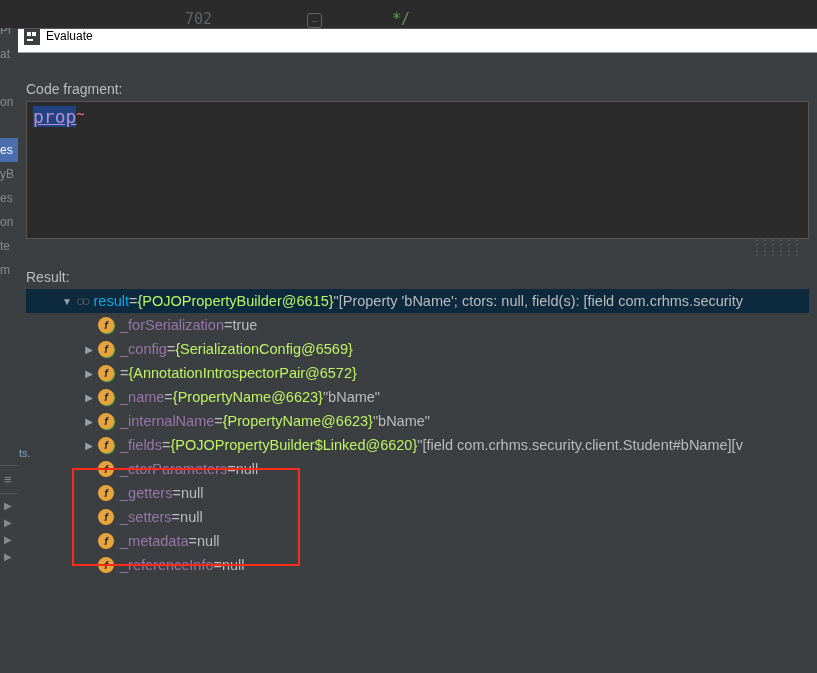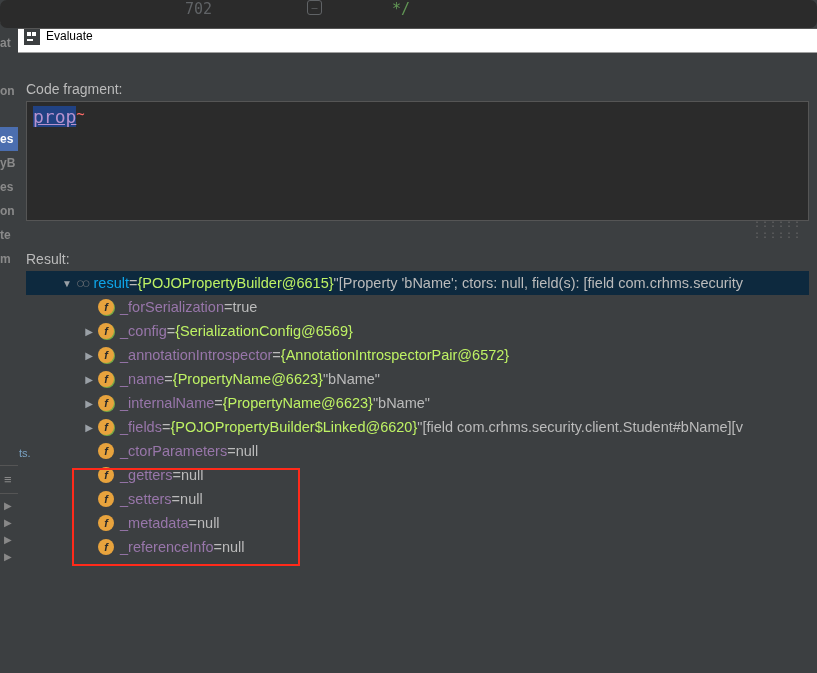--- a/index.html
+++ b/index.html
@@ -11,34 +11,34 @@
     color: #bbbbbb;
     overflow: hidden;
     position: relative;
   }
   .bg-editor {
     position: absolute; top: 0; left: 0; right: 0; height: 28px;
     background: #2b2b2b;
     padding-left: 185px;
     font-family: Consolas, monospace;
     font-size: 15px;
-    display: flex; align-items: flex-start; gap: 40px; border-radius: 7px;
+    display: flex; align-items: flex-end; gap: 40px;
   }
   .bg-editor .ln { color: #606366; }
   .bg-editor .gutter-icon {
     width: 15px; height: 15px; border: 1px solid #606366; border-radius: 3px;
     display: inline-flex; align-items: center; justify-content: center;
     font-size: 10px; color: #606366; margin-left: 55px;
   }
   .bg-editor .cmt { color: #629755; margin-left: 30px;}
   .sidebar-stub {
     position: absolute; left: 0; top: 0; width: 18px; height: 635px;
     background: #3c3f41; z-index: 0;
     color: #8a8a8a; font-size: 12px; line-height: 24px;
-    padding-top: 7px; overflow: hidden; font-weight: bold;
+    padding-top: 18px; overflow: hidden;
   }
   .sidebar-stub .sel { background: #4b6eaf; color: #fff; display:block; }
   .dialog {
     position: absolute; left: 18px; top: 28px; right: 0; bottom: 0;
     background: #3c3f41;
     border-top: 1px solid #555;
   }
   .titlebar {
     background: #ffffff; height: 24px;
     display: flex; align-items: flex-start; padding: 0 6px;
@@ -49,21 +49,21 @@
     background: #3c3f41;
     display: inline-flex; align-items: center; justify-content: center;
     margin-right: 6px;
   }
   .titlebar-icon svg { display:block; }
   .titlebar-text { color: #000; font-size: 12px; }
   .content { padding: 10px 8px 0 8px; }
   .label { color: #bbbbbb; font-size: 14px; margin-bottom: 4px; margin-top: 18px;}
   .code-area {
     background: #2b2b2b; border: 1px solid #555;
-    width: 100%; height: 120px;
+    width: 100%; height: 138px;
     padding: 4px 6px;
     font-family: Consolas, monospace; font-size: 18px;
     position: relative;
   }
   .code-input {
     color: #b692ce; text-decoration: underline;
     background: #214283;
     display: inline;
   }
   .squiggle { color: #ff6b68; position: relative; top: -4px; font-size: 14px; letter-spacing: -2px;}
@@ -187,21 +187,20 @@
             <div class="row indent2">
               <span class="arrow">▶</span>
               <span class="f-icon ic-yellow lock">f</span>
               <span class="name-purple">_config</span>
               <span class="eq"> = </span>
               <span class="val-gray">{SerializationConfig@6569}</span>
             </div>
             <div class="row indent2">
               <span class="arrow">▶</span>
               <span class="f-icon ic-yellow lock">f</span>
-              <span class="name-purple">_annotationIntrospector</span>
               <span class="eq"> = </span>
               <span class="val-gray">{AnnotationIntrospectorPair@6572}</span>
             </div>
             <div class="row indent2">
               <span class="arrow">▶</span>
               <span class="f-icon ic-yellow lock">f</span>
               <span class="name-purple">_name</span>
               <span class="eq"> = </span>
               <span class="val-gray">{PropertyName@6623} </span>
               <span class="val-white">"bName"</span>

